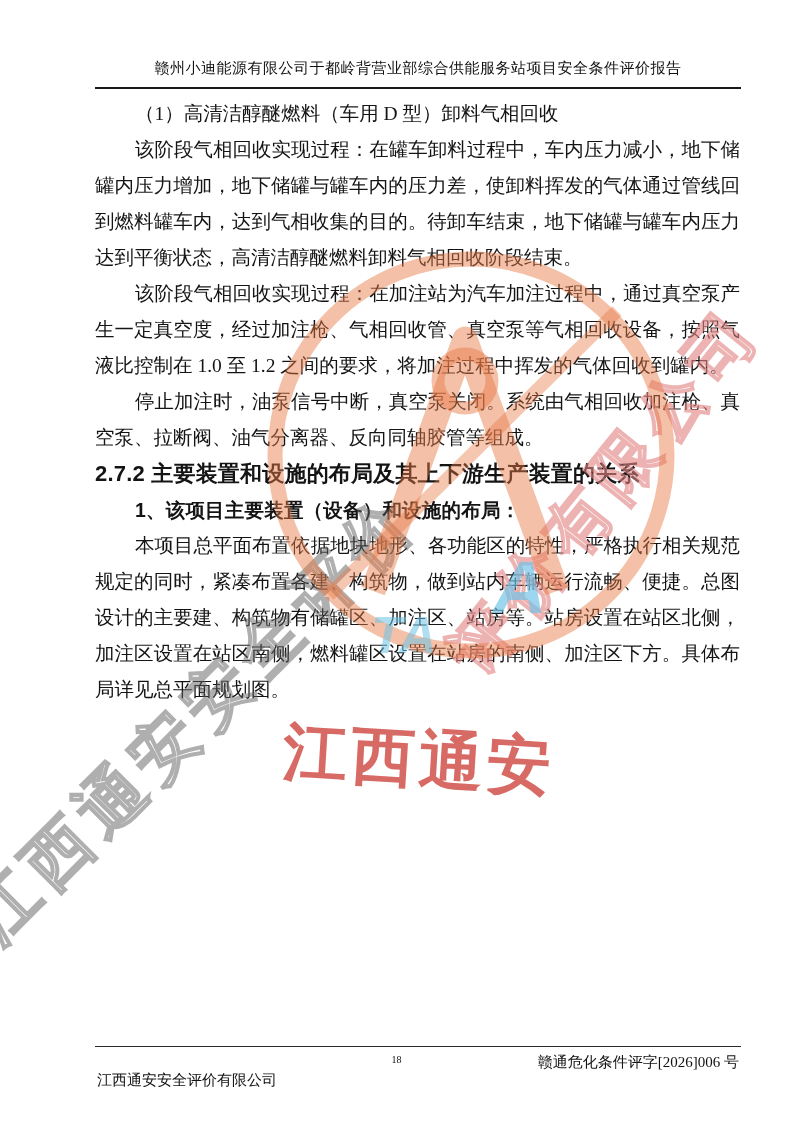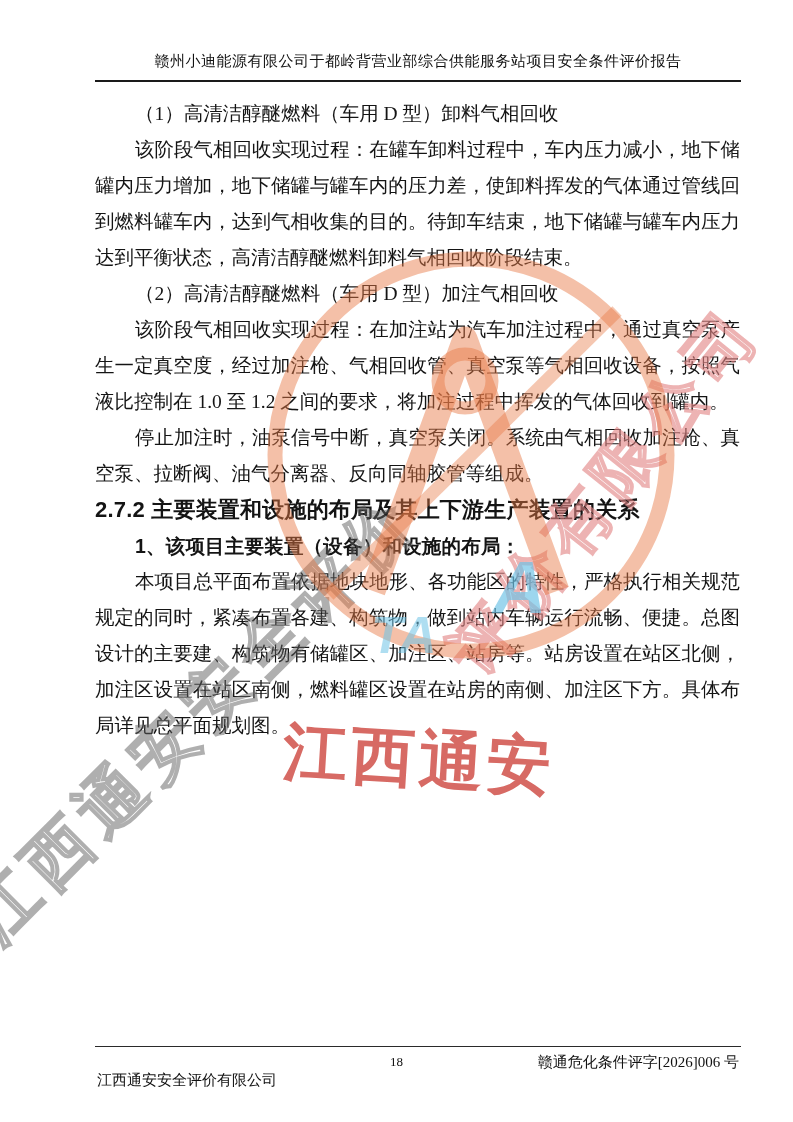--- a/index.html
+++ b/index.html
@@ -9,21 +9,21 @@
     height: 1122px;
     margin: 0 auto;
     background: #ffffff;
     overflow: hidden;
     font-family: "Liberation Serif", "DejaVu Serif", serif;
     color: #1c1c1c;
   }
   
   .header {
     position: absolute;
-    left: 95px; right: 52px; top: 52px;
+    left: 95px; right: 52px; top: 59px;
     text-align: center;
     font-size: 15px;
     letter-spacing: 0.5px;
     color: #111;
     border-bottom: 2px solid #1a1a1a;
     padding-bottom: 9px;
   }
   
   .content {
     position: absolute;
@@ -48,21 +48,21 @@
     left: 0; right: 0; top: 1046px;
     height: 40px;
     font-size: 15px;
     color: #111;
   }
   .footer .rule {
     position: absolute; left: 95px; right: 52px; top: 0;
     border-top: 1.5px solid #2a2a2a;
   }
   .footer .left  { position: absolute; left: 97px;  top: 7px; margin-top: 18px; }
-  .footer .center{ position: absolute; left: 50%; top: 8px; transform: translateX(-50%); font-size: 13px; }
+  .footer .center{ position: absolute; left: 50%; top: 8px; transform: translateX(-50%); font-size: 10px; }
   .footer .right { position: absolute; right: 54px; top: 7px; }
   
   .wm-layer { position: absolute; inset: 0; pointer-events: none; }
   .wm-diag {
     position: absolute;
     white-space: nowrap;
     font-weight: bold;
     font-family: "Liberation Sans", "DejaVu Sans", sans-serif;
     color: transparent;
     transform-origin: left bottom;
@@ -97,21 +97,20 @@
 
 <div class="page">
 
   <div class="header">
     <span>赣州小迪能源有限公司于都岭背营业部综合供能服务站项目安全条件评价报告</span>
   </div>
 
   <div class="content">
     <p>（1）高清洁醇醚燃料（车用 D 型）卸料气相回收</p>
     <p>该阶段气相回收实现过程：在罐车卸料过程中，车内压力减小，地下储罐内压力增加，地下储罐与罐车内的压力差，使卸料挥发的气体通过管线回到燃料罐车内，达到气相收集的目的。待卸车结束，地下储罐与罐车内压力达到平衡状态，高清洁醇醚燃料卸料气相回收阶段结束。</p>
-    <p>（2）高清洁醇醚燃料（车用 D 型）加注气相回收</p>
     <p>该阶段气相回收实现过程：在加注站为汽车加注过程中，通过真空泵产生一定真空度，经过加注枪、气相回收管、真空泵等气相回收设备，按照气液比控制在 1.0 至 1.2 之间的要求，将加注过程中挥发的气体回收到罐内。</p>
     <p>停止加注时，油泵信号中断，真空泵关闭。系统由气相回收加注枪、真空泵、拉断阀、油气分离器、反向同轴胶管等组成。</p>
     <p class="noindent bold h2size">2.7.2 主要装置和设施的布局及其上下游生产装置的关系</p>
     <p class="bold">1、该项目主要装置（设备）和设施的布局：</p>
     <p>本项目总平面布置依据地块地形、各功能区的特性，严格执行相关规范规定的同时，紧凑布置各建、构筑物，做到站内车辆运行流畅、便捷。总图设计的主要建、构筑物有储罐区、加注区、站房等。站房设置在站区北侧，加注区设置在站区南侧，燃料罐区设置在站房的南侧、加注区下方。具体布局详见总平面规划图。</p>
   </div>
 
   <div class="wm-layer">
 
     <div class="wm-diag gray">江西通安安全评价</div>

